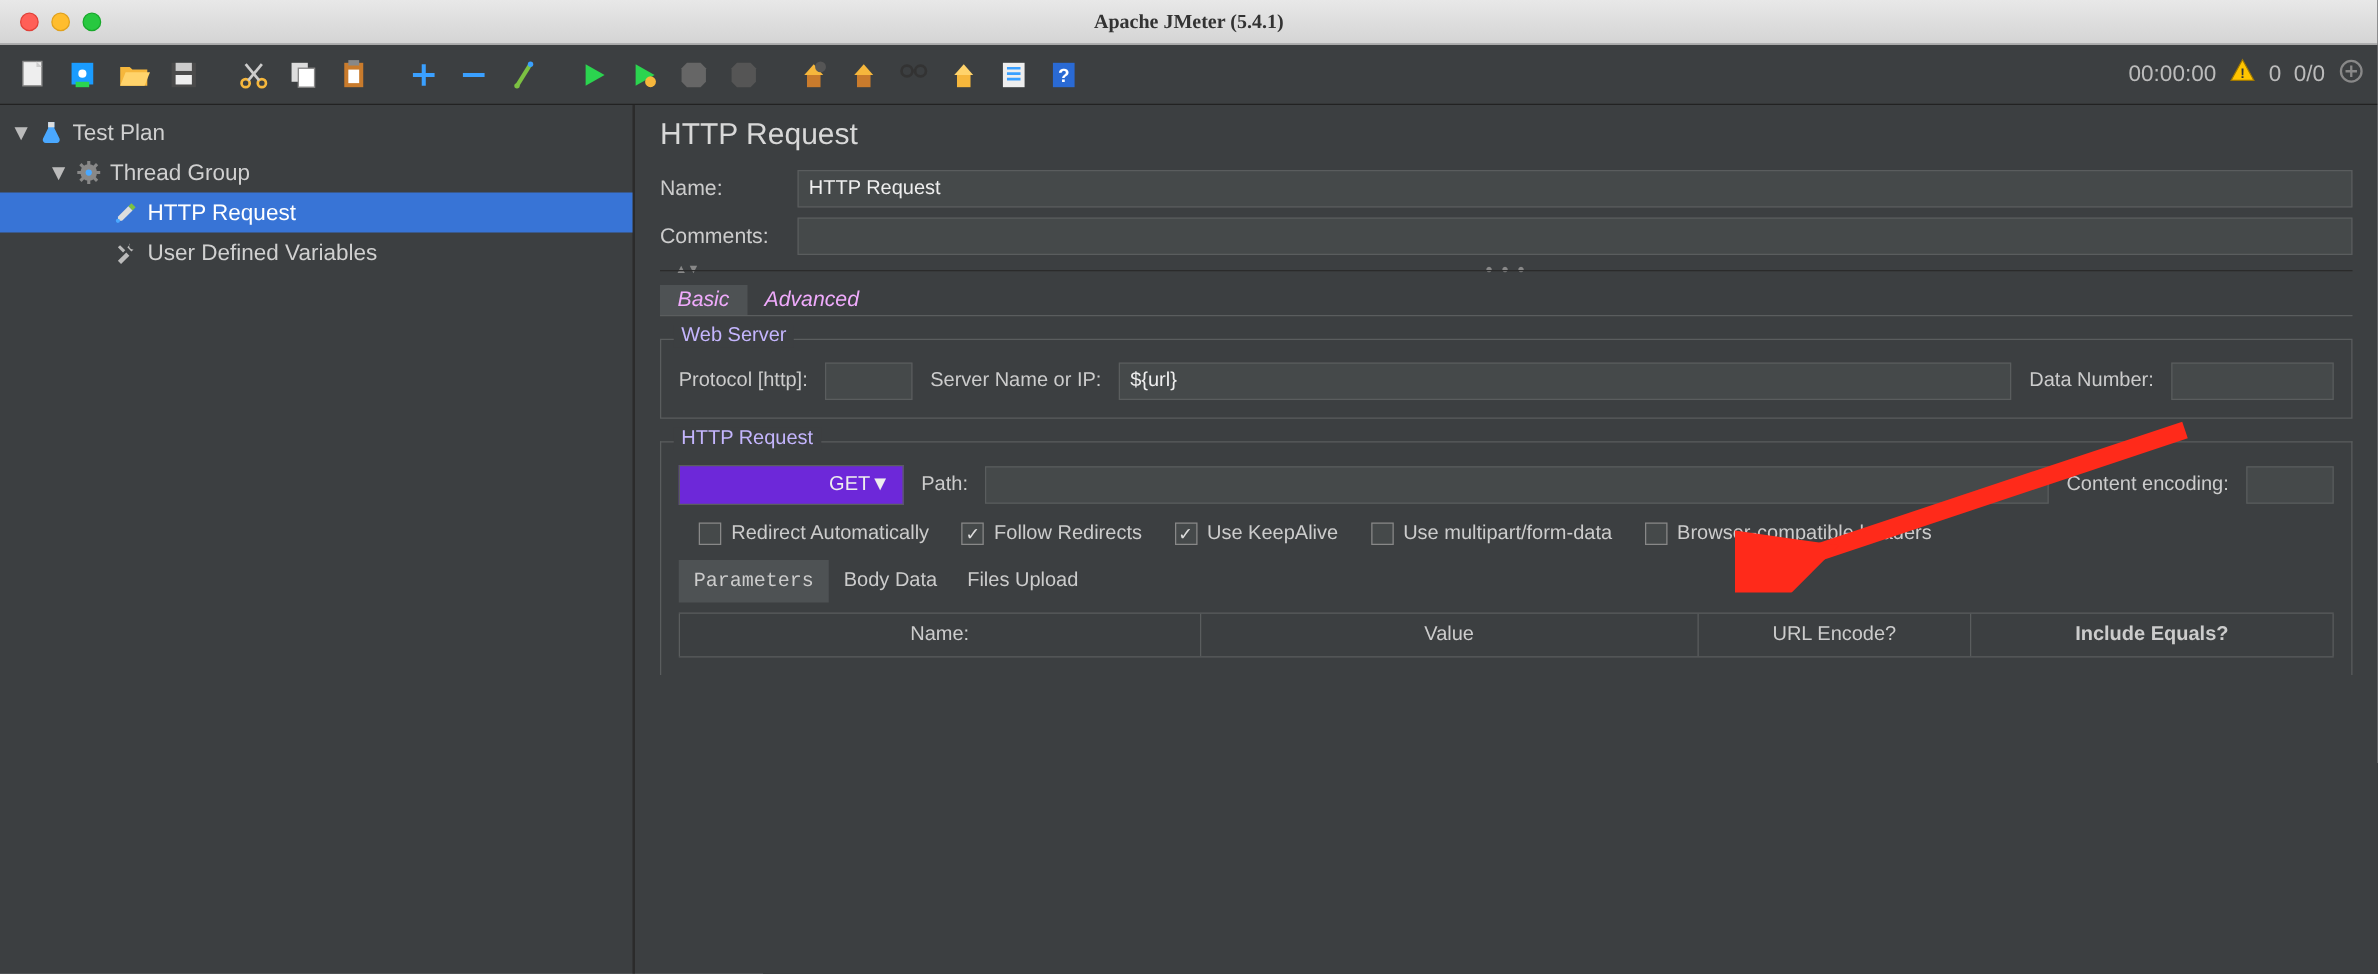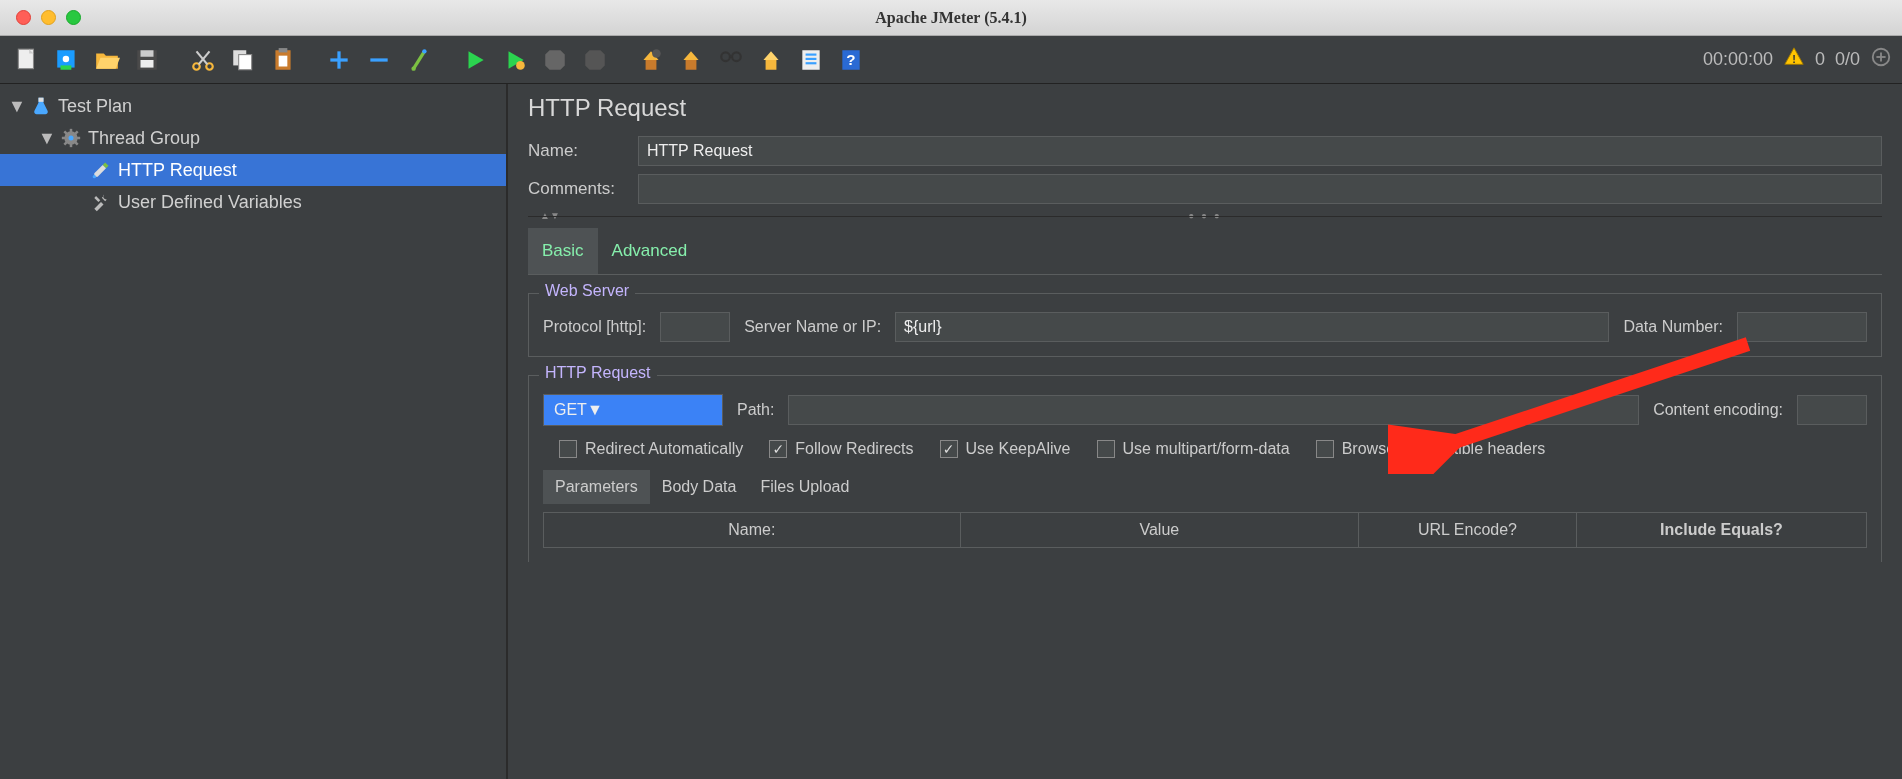--- a/index.html
+++ b/index.html
@@ -157,24 +157,25 @@
     left: 12px;
     top: -2px;
     color: #888;
     font-size: 10px;
   }
   .tabs {
     display: flex;
     border-bottom: 1px solid #5a5d5e;
   }
   .tab {
-    padding: 13px 14px;
+    padding: 2px 14px;
     cursor: pointer;
-    color: #86efac;
+    color: #f0abfc;
     font-size: 17px;
+    font-style: italic;
   }
   .tab.active {
     background: #4e5254;
   }
   .fieldset {
     border: 1px solid #5a5d5e;
     padding: 18px 14px 14px 14px;
     position: relative;
     margin-top: 10px;
   }
@@ -188,26 +189,26 @@
   }
   .inline-row {
     display: flex;
     align-items: center;
     gap: 14px;
   }
   .inline-label { color: #ccc; white-space: nowrap; }
   .select {
     width: 180px;
     height: 32px;
-    background: #3b82f6;
+    background: #6d28d9;
     border: 1px solid #5a5d5e;
     color: #eee;
     display: flex;
     align-items: center;
-    justify-content: flex-start;
+    justify-content: flex-end;
     padding: 0 10px;
   }
   .checkbox-row {
     display: flex;
     gap: 26px;
     margin-top: 14px;
     align-items: center;
     padding-left: 16px;
   }
   .chk {
@@ -228,21 +229,21 @@
   .chk-box.checked::after { content: "✓"; }
   .subtabs {
     display: flex;
     margin-top: 12px;
   }
   .subtab {
     padding: 8px 12px;
     cursor: pointer;
     color: #ccc;
   }
-  .subtab.active { background: #4e5254; }
+  .subtab.active { background: #4e5254; font-family: Liberation Mono, monospace; }
   .params-header {
     text-align: center;
     margin-top: 16px;
     color: #ccc;
   }
   .params-table {
     display: flex;
     margin-top: 8px;
     color: #ccc;
   }

